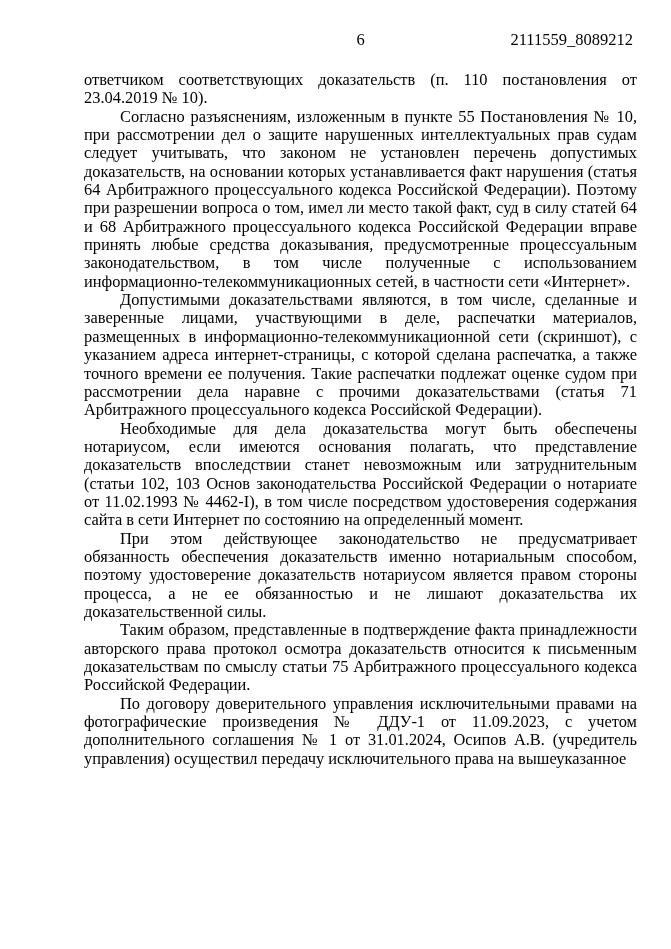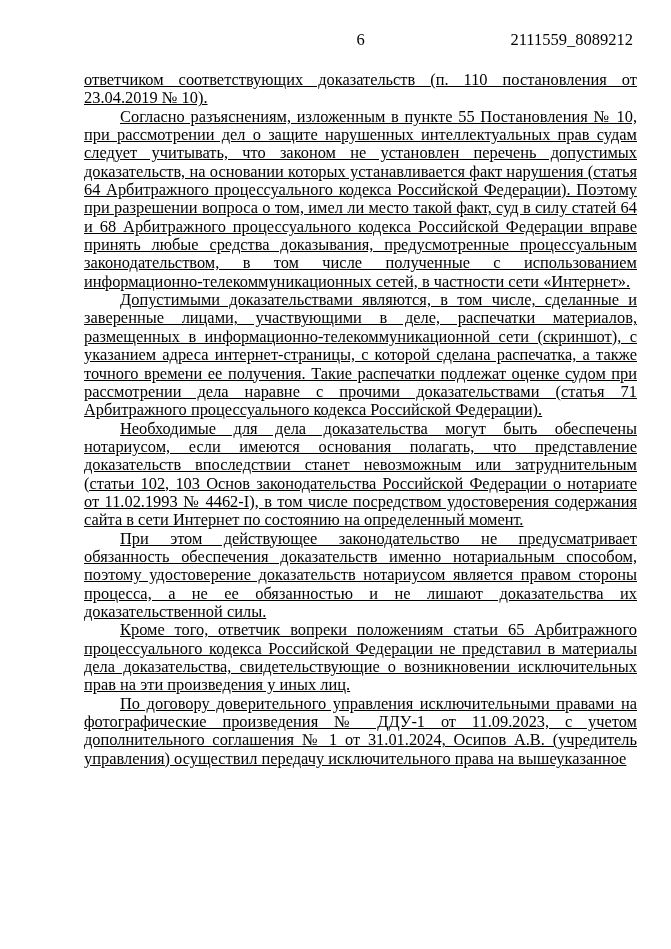--- a/index.html
+++ b/index.html
@@ -48,21 +48,20 @@
     top: 71px;
     left: 84px;
     width: 553px;
     font-size: 16.4px;
     line-height: 18.35px;
     text-align: justify;
   }
   .content p {
     margin: 0;
     padding: 0;
-    text-decoration: underline;
   }
   .content p.indent {
     text-indent: 36px;
   }
 </style>
 </head>
 <body>
 
 <div class="page">
 
@@ -70,17 +69,17 @@
     <span class="page-number">6</span>
     <span class="doc-id">2111559_8089212</span>
   </div>
 
   <div class="content">
     <p>ответчиком соответствующих доказательств (п. 110 постановления от 23.04.2019 № 10).</p>
     <p class="indent">Согласно разъяснениям, изложенным в пункте 55 Постановления № 10, при рассмотрении дел о защите нарушенных интеллектуальных прав судам следует учитывать, что законом не установлен перечень допустимых доказательств, на основании которых устанавливается факт нарушения (статья 64 Арбитражного процессуального кодекса Российской Федерации). Поэтому при разрешении вопроса о том, имел ли место такой факт, суд в силу статей 64 и 68 Арбитражного процессуального кодекса Российской Федерации вправе принять любые средства доказывания, предусмотренные процессуальным законодательством, в том числе полученные с использованием информационно-телекоммуникационных сетей, в частности сети «Интернет».</p>
     <p class="indent">Допустимыми доказательствами являются, в том числе, сделанные и заверенные лицами, участвующими в деле, распечатки материалов, размещенных в информационно-телекоммуникационной сети (скриншот), с указанием адреса интернет-страницы, с которой сделана распечатка, а также точного времени ее получения. Такие распечатки подлежат оценке судом при рассмотрении дела наравне с прочими доказательствами (статья 71 Арбитражного процессуального кодекса Российской Федерации).</p>
     <p class="indent">Необходимые для дела доказательства могут быть обеспечены нотариусом, если имеются основания полагать, что представление доказательств впоследствии станет невозможным или затруднительным (статьи 102, 103 Основ законодательства Российской Федерации о нотариате от 11.02.1993 № 4462-I), в том числе посредством удостоверения содержания сайта в сети Интернет по состоянию на определенный момент.</p>
     <p class="indent">При этом действующее законодательство не предусматривает обязанность обеспечения доказательств именно нотариальным способом, поэтому удостоверение доказательств нотариусом является правом стороны процесса, а не ее обязанностью и не лишают доказательства их доказательственной силы.</p>
-    <p class="indent">Кроме того, ответчик вопреки положениям статьи 65 Арбитражного процессуального кодекса Российской Федерации не представил в материалы дела доказательства, свидетельствующие о возникновении исключительных прав на эти произведения у иных лиц.</p>
+    <p class="indent">Таким образом, представленные в подтверждение факта принадлежности авторского права протокол осмотра доказательств относится к письменным доказательствам по смыслу статьи 75 Арбитражного процессуального кодекса Российской Федерации.</p>
     <p class="indent">По договору доверительного управления исключительными правами на фотографические произведения № ДДУ-1 от 11.09.2023, с учетом дополнительного соглашения № 1 от 31.01.2024, Осипов А.В. (учредитель управления) осуществил передачу исключительного права на вышеуказанное</p>
   </div>
 
 </div>
 
 </body></html>

